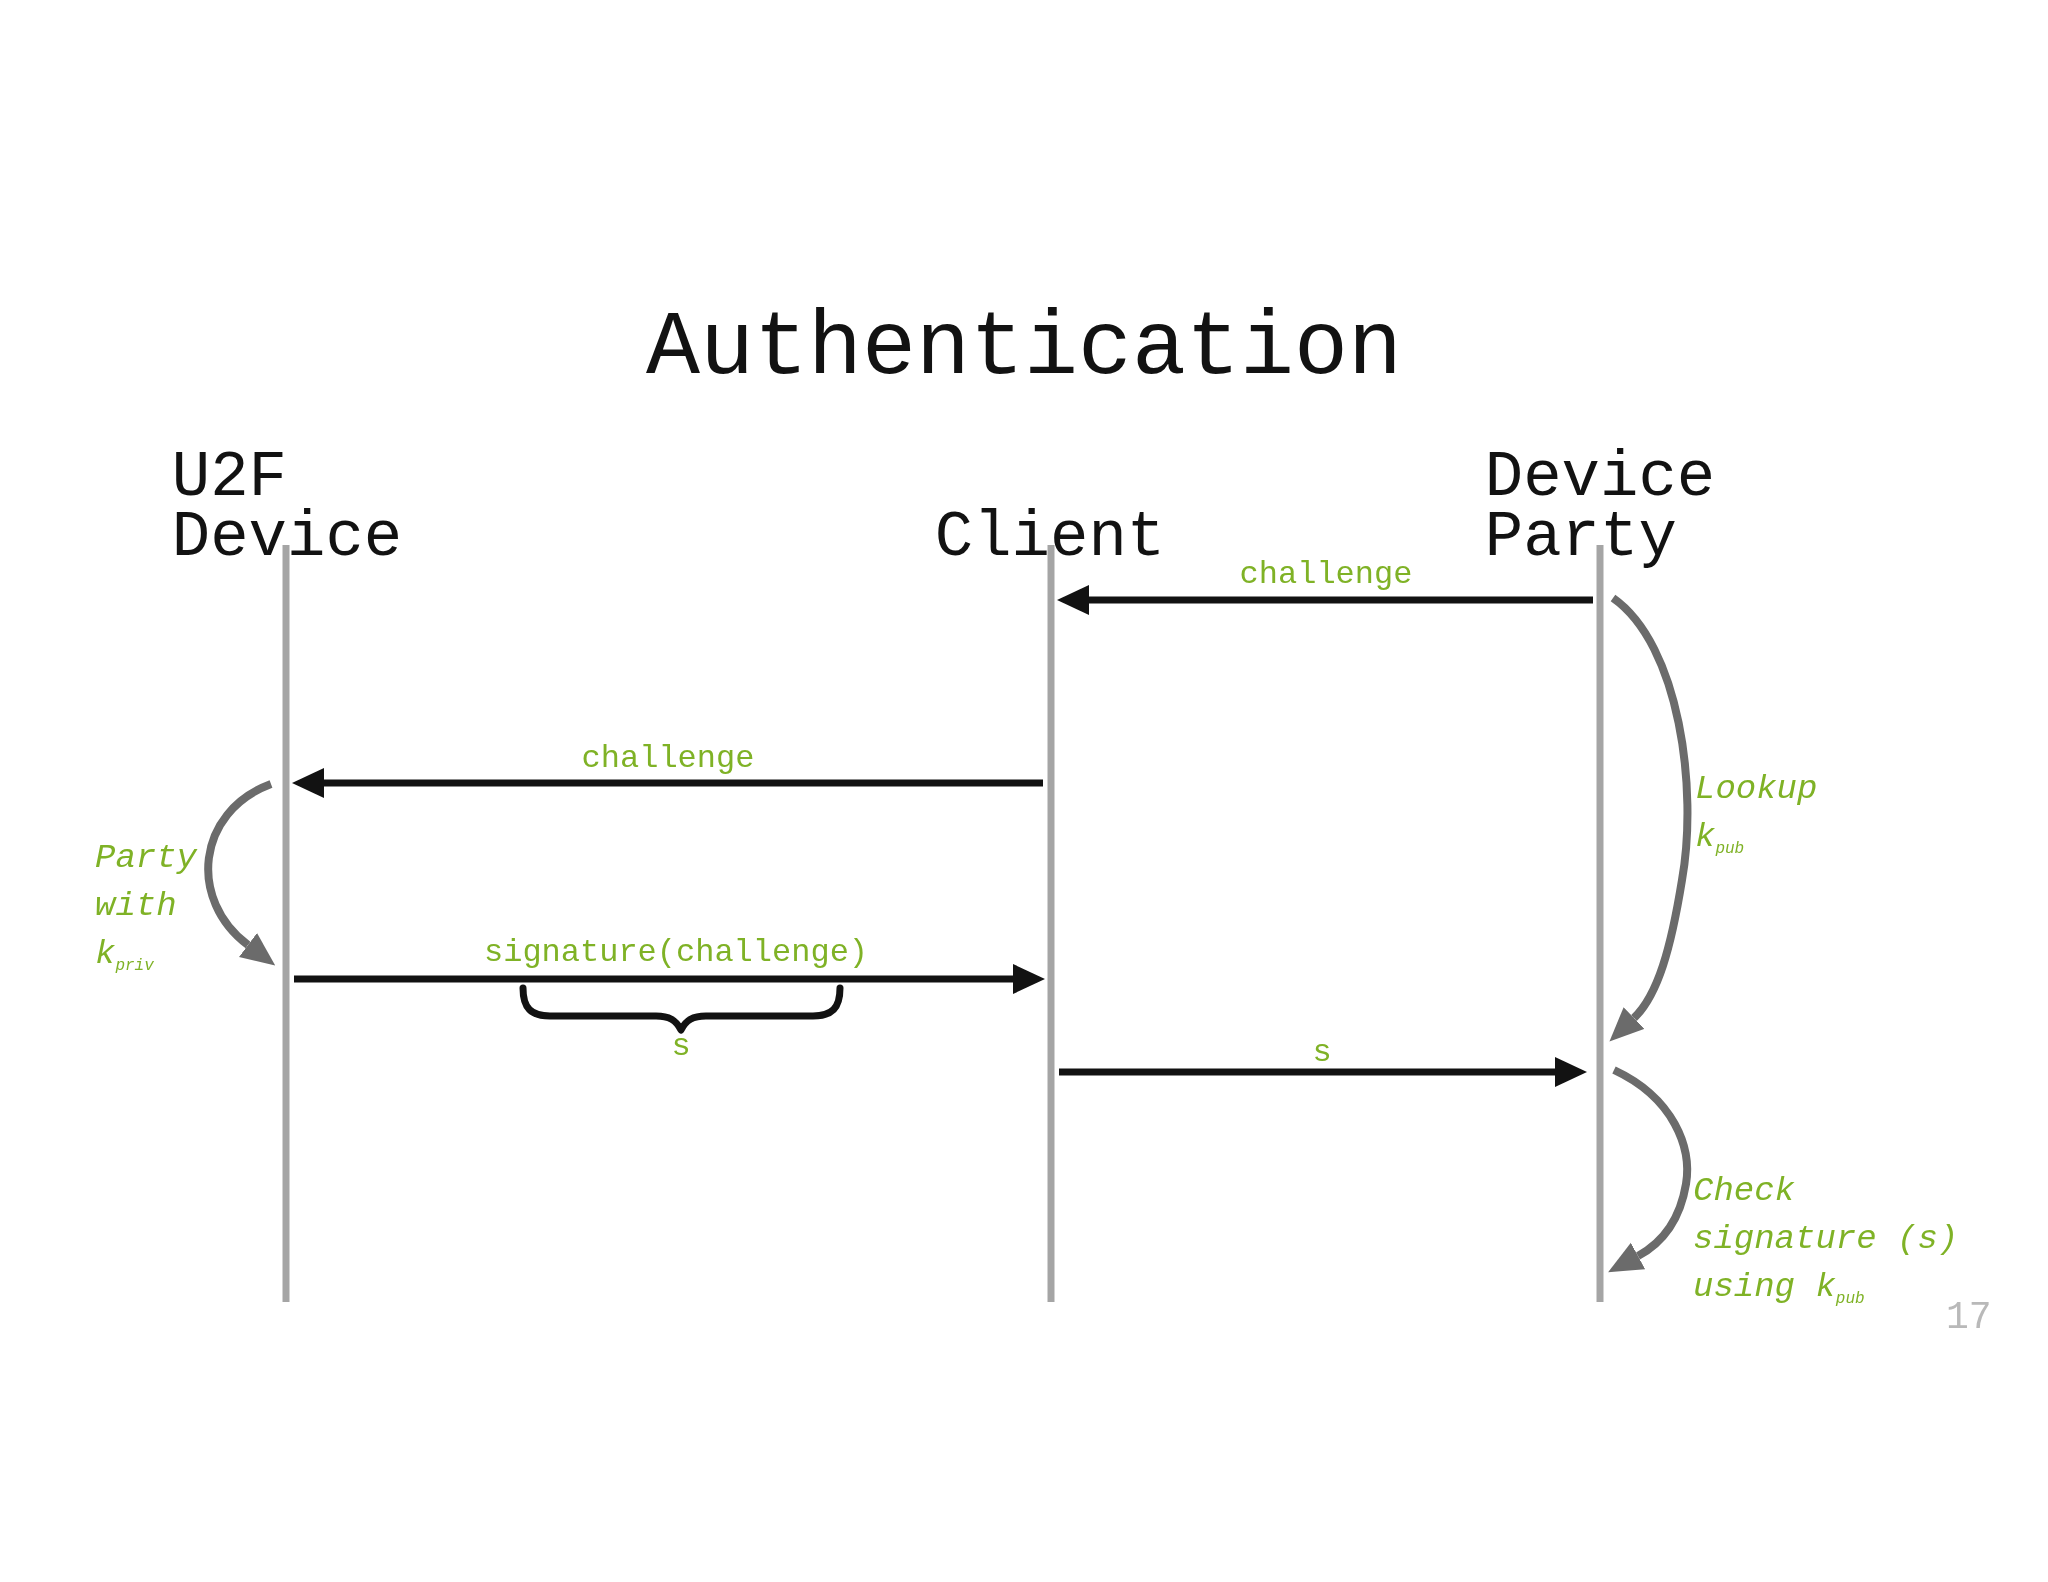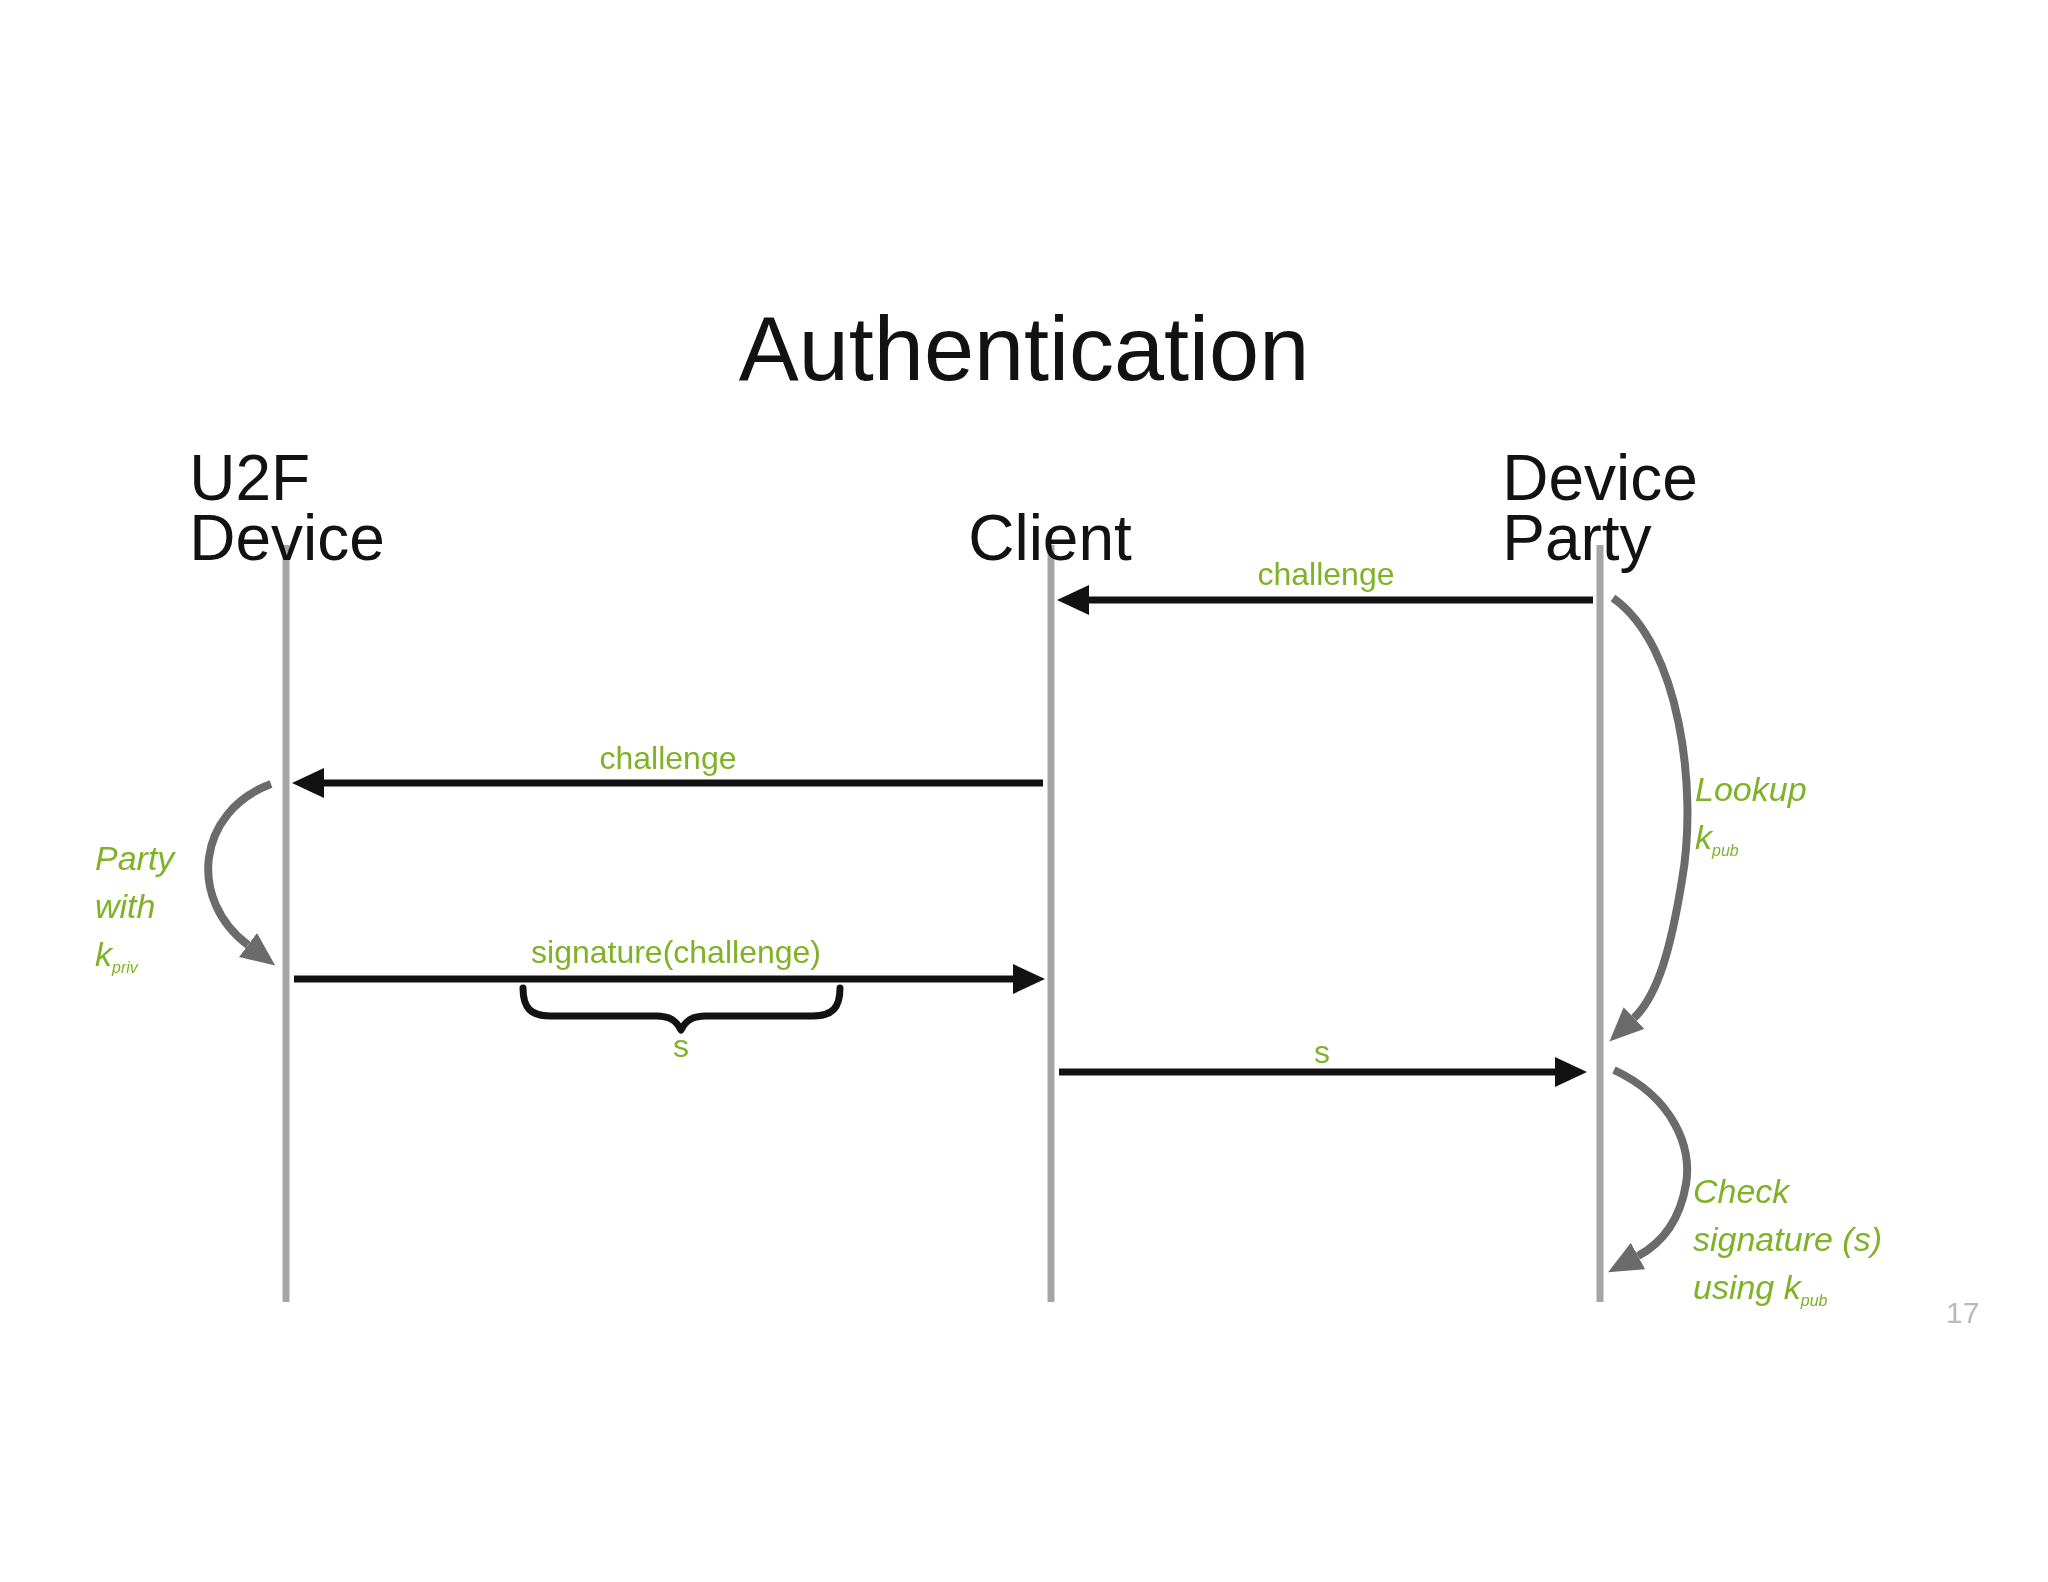--- a/index.html
+++ b/index.html
@@ -8,21 +8,21 @@
     --lifeline:#a5a5a5;
     --curve:#6b6b6b;
     --page:#b9b9b9;
   }
   html,body{margin:0;padding:0;background:#ffffff;}
   .slide{
     position:relative;
     width:2048px;height:1582px;
     background:#ffffff;
     overflow:hidden;
-    font-family:Liberation Sans, sans-serif;
+    font-family:Liberation Mono, monospace;
   }
   .abs{position:absolute;}
   .center-x{transform:translateX(-50%);}
   .title{
     left:0;right:0;top:298px;
     text-align:center;
     font-size:90px;
     color:var(--ink);
     white-space:nowrap;
   }
@@ -44,21 +44,21 @@
     line-height:48px;
     font-style:italic;
     color:var(--green);
     white-space:nowrap;
   }
   .sub{
     font-size:16px;
     vertical-align:-7px;
   }
   .page-num{
-    font-size:30px;
+    font-size:38px;
     color:var(--page);
   }
   svg.layer{position:absolute;left:0;top:0;}
 </style>
 </head>
 <body>
 
 <div class="slide">
 
   <svg class="layer" width="2048" height="1582" viewBox="0 0 2048 1582">

